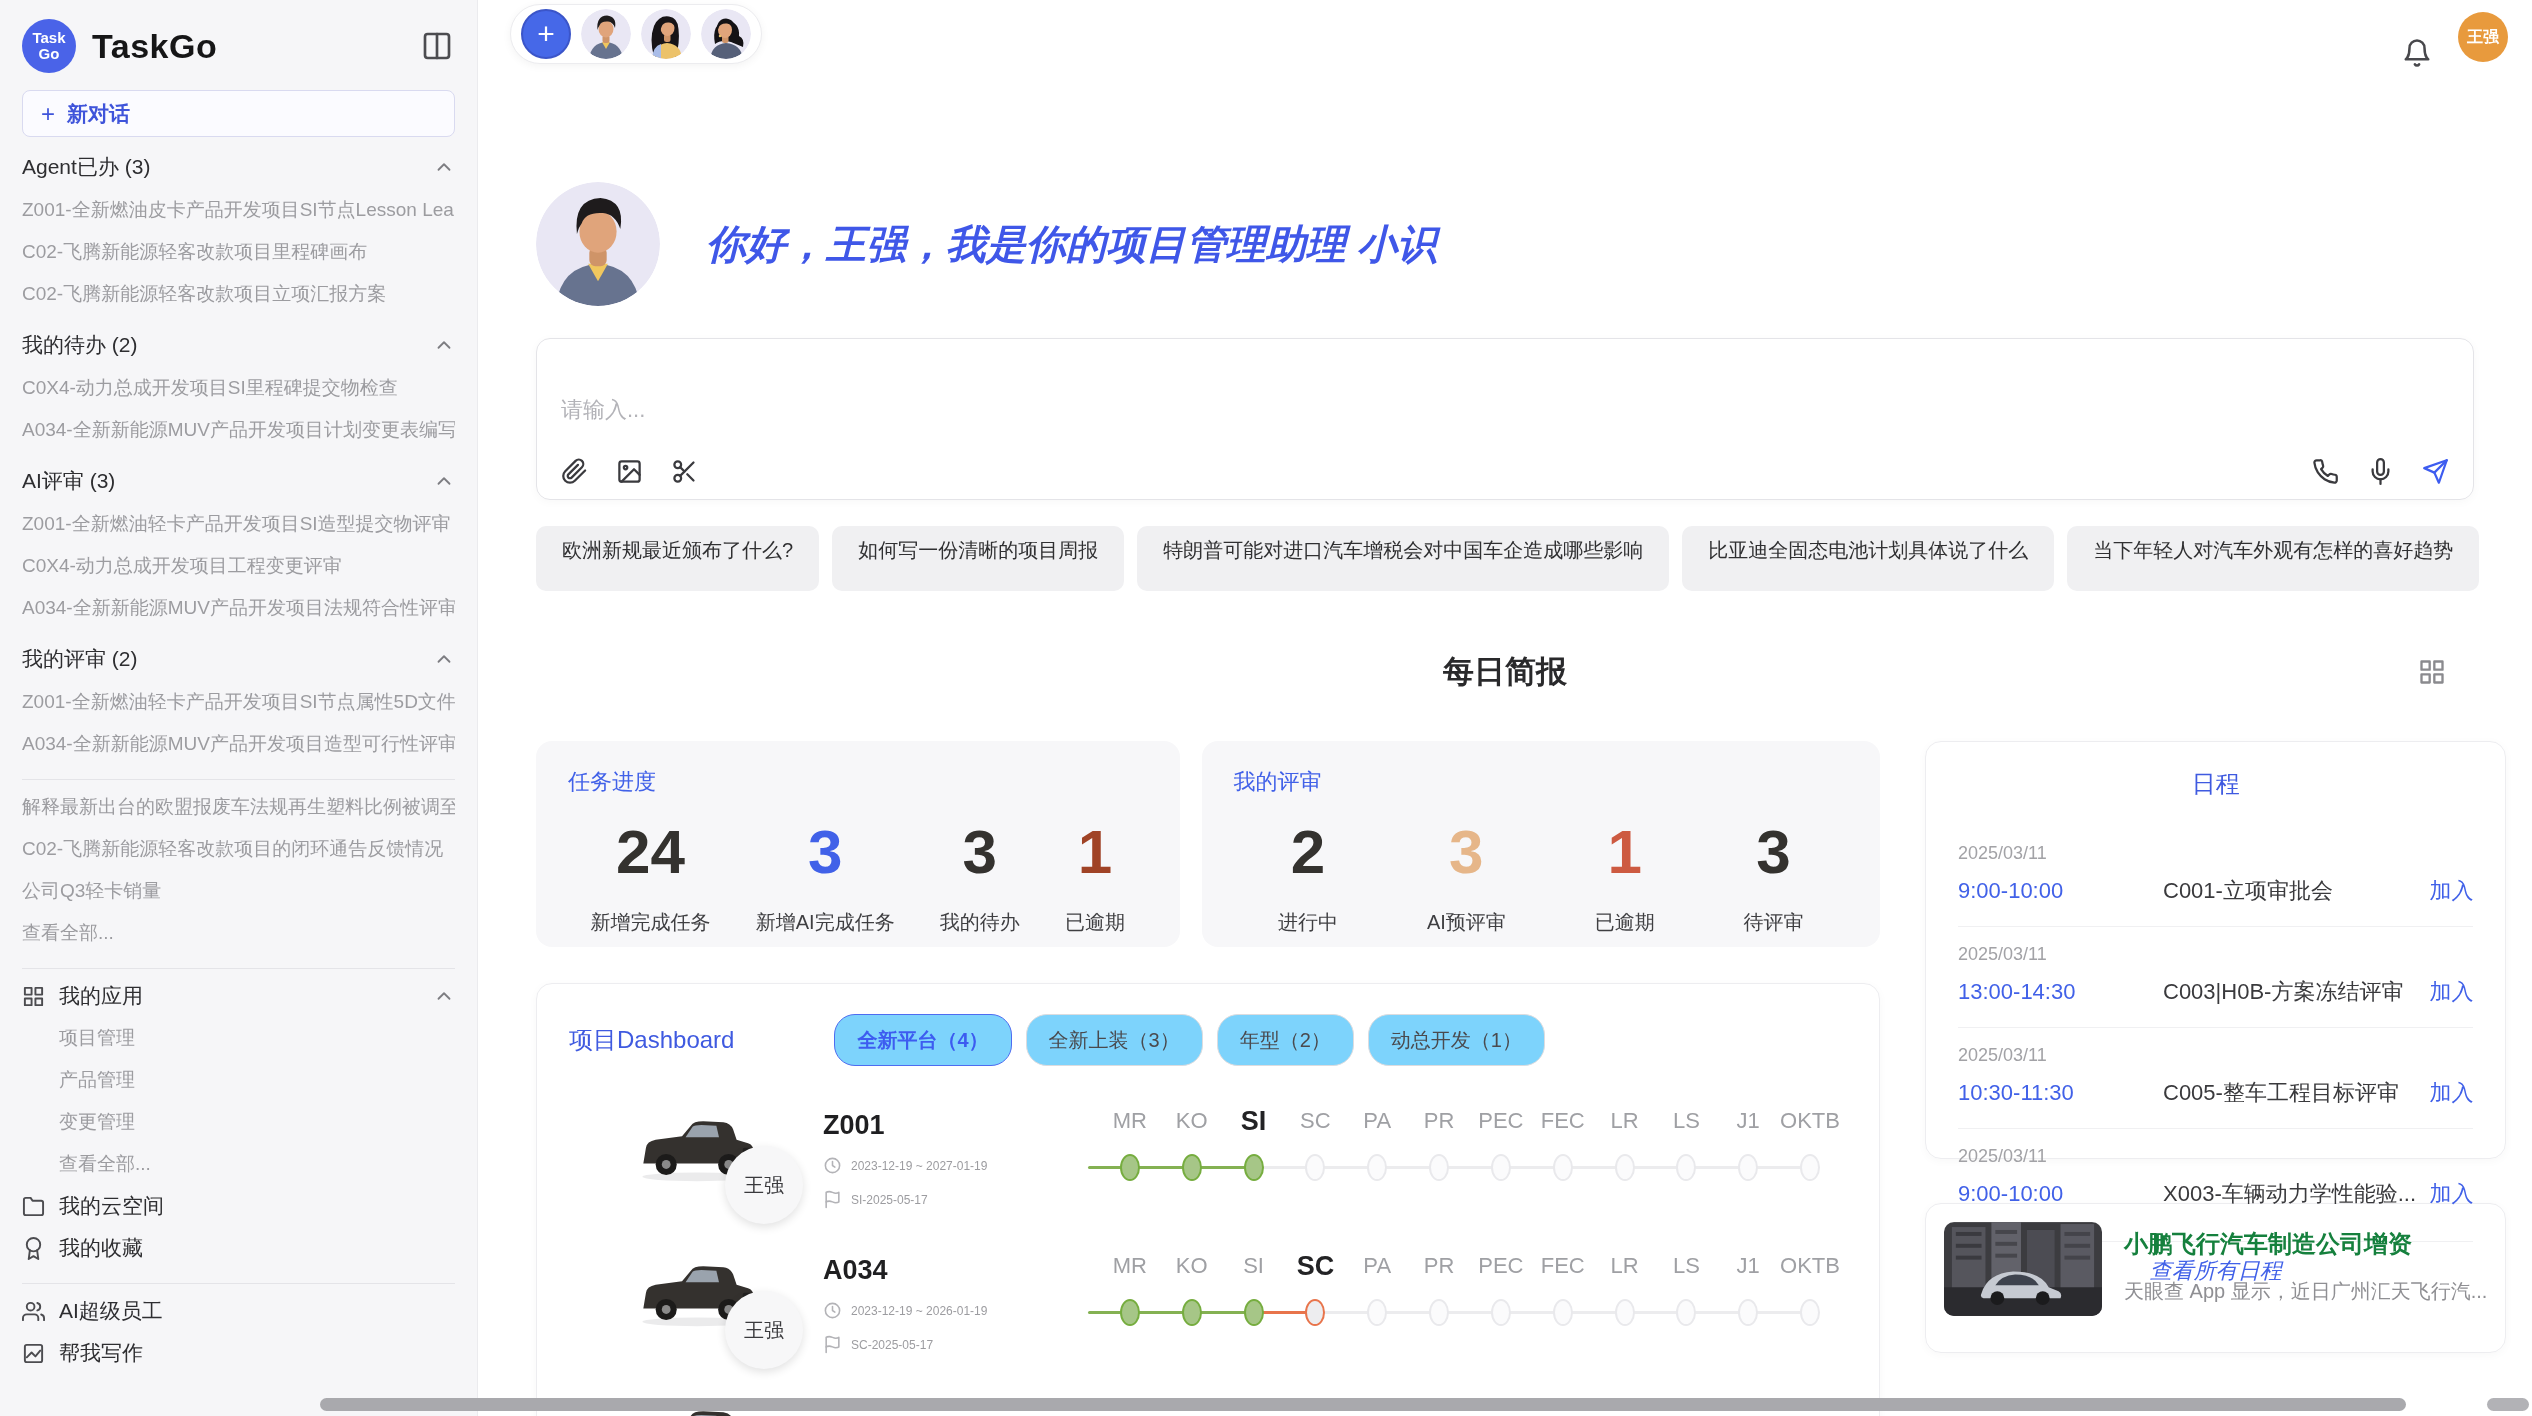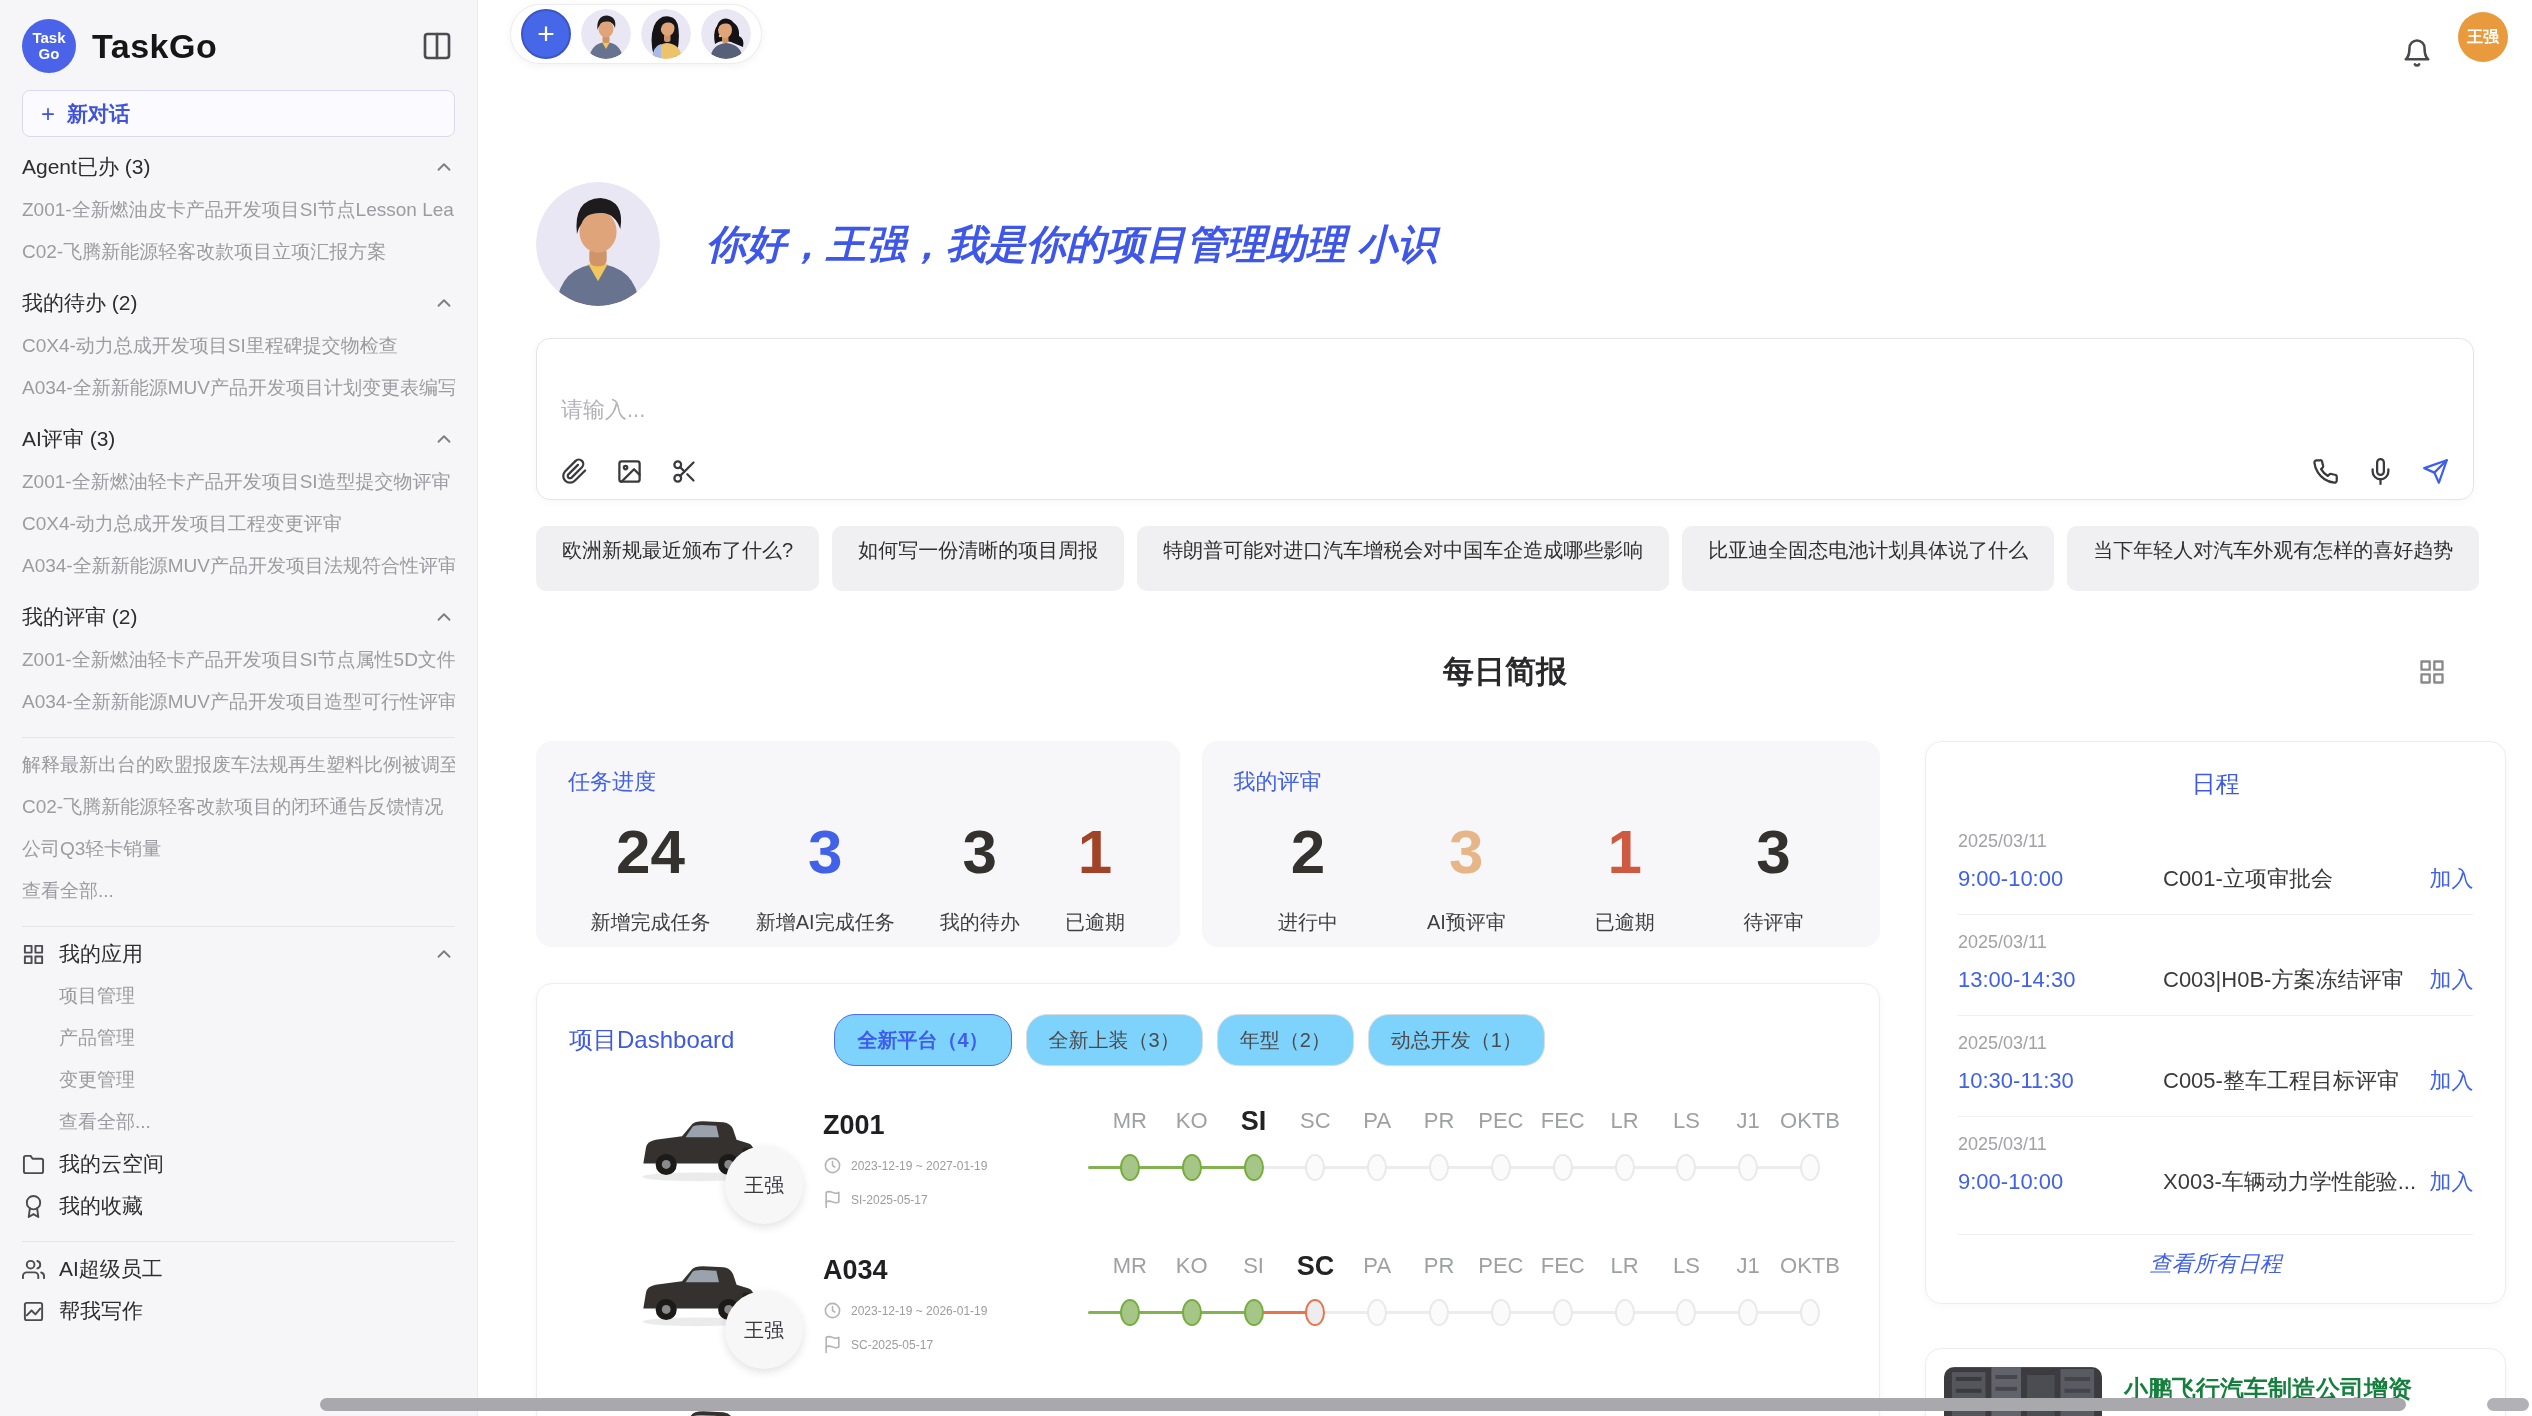--- a/index.html
+++ b/index.html
@@ -94,21 +94,21 @@
   .ms-label.active { font-size:27px; color:#232325; font-weight:700; }
   .dot { width:20px; height:27px; border-radius:50%; margin-top:12px; position:relative; z-index:2; background:#fbfbfc; border:2px solid #e9e9ec; }
   .dot.done { background:#a6c687; border:2px solid #76ad3f; }
   .dot.overdue { background:#ededef; border:2px solid #e8744b; }
   .track-line { position:absolute; height:3px; top:66px; z-index:1; border-radius:2px; }
   .track-line.base { background:#ececee; }
   .track-line.green { background:#84b152; }
   .track-line.orange { background:#e8744b; }
 
   
-  .schedule-card { border:1px solid #ededf0; border-radius:16px; box-shadow:0 2px 10px rgba(0,0,0,.03); height:563px; padding:26px 32px 20px 32px; display:flex; flex-direction:column; }
+  .schedule-card { border:1px solid #ededf0; border-radius:16px; box-shadow:0 2px 10px rgba(0,0,0,.03); height:418px; padding:26px 32px 32px 32px; display:flex; flex-direction:column;gap:12px; }
   .sched-title { text-align:center; font-size:24px; color:#3f5ae0; font-weight:500; }
   .sched-items { flex:1; margin-top:14px; }
   .sched-item { padding:17px 0 20px 0; }
   .sched-item + .sched-item { border-top:1px solid #f0f0f2; }
   .sched-date { font-size:18px; color:#a2a2a6; }
   .sched-main { display:flex; align-items:center; margin-top:12px; }
   .sched-time { width:205px; font-size:22px; color:#4161e8; font-weight:500; }
   .sched-name { flex:1; font-size:22px; color:#3a3a3d; }
   .sched-join { font-size:22px; color:#4161e8; cursor:pointer; }
   .sched-footer { text-align:center; font-size:22px; color:#4161e8; padding:14px 0 4px 0; border-top:1px solid #f0f0f2; cursor:pointer;font-style:italic; }
@@ -146,20 +146,21 @@
 
     <div class="side-section-header">
       <span>Agent已办 (3)</span>
       <svg class="icon chev" viewBox="0 0 24 24">
           <polyline points="18 15 12 9 6 15"></polyline>
         </svg>
     </div>
     <div>
 
     <div class="side-item">Z001-全新燃油皮卡产品开发项目SI节点Lesson Learn报告</div>
+        <div class="side-item">C02-飞腾新能源轻客改款项目里程碑画布</div>
         <div class="side-item">C02-飞腾新能源轻客改款项目立项汇报方案</div>
       </div>
 
     <div class="side-section-header">
       <span>我的待办 (2)</span>
       <svg class="icon chev" viewBox="0 0 24 24">
           <polyline points="18 15 12 9 6 15"></polyline>
         </svg>
     </div>
     <div>

